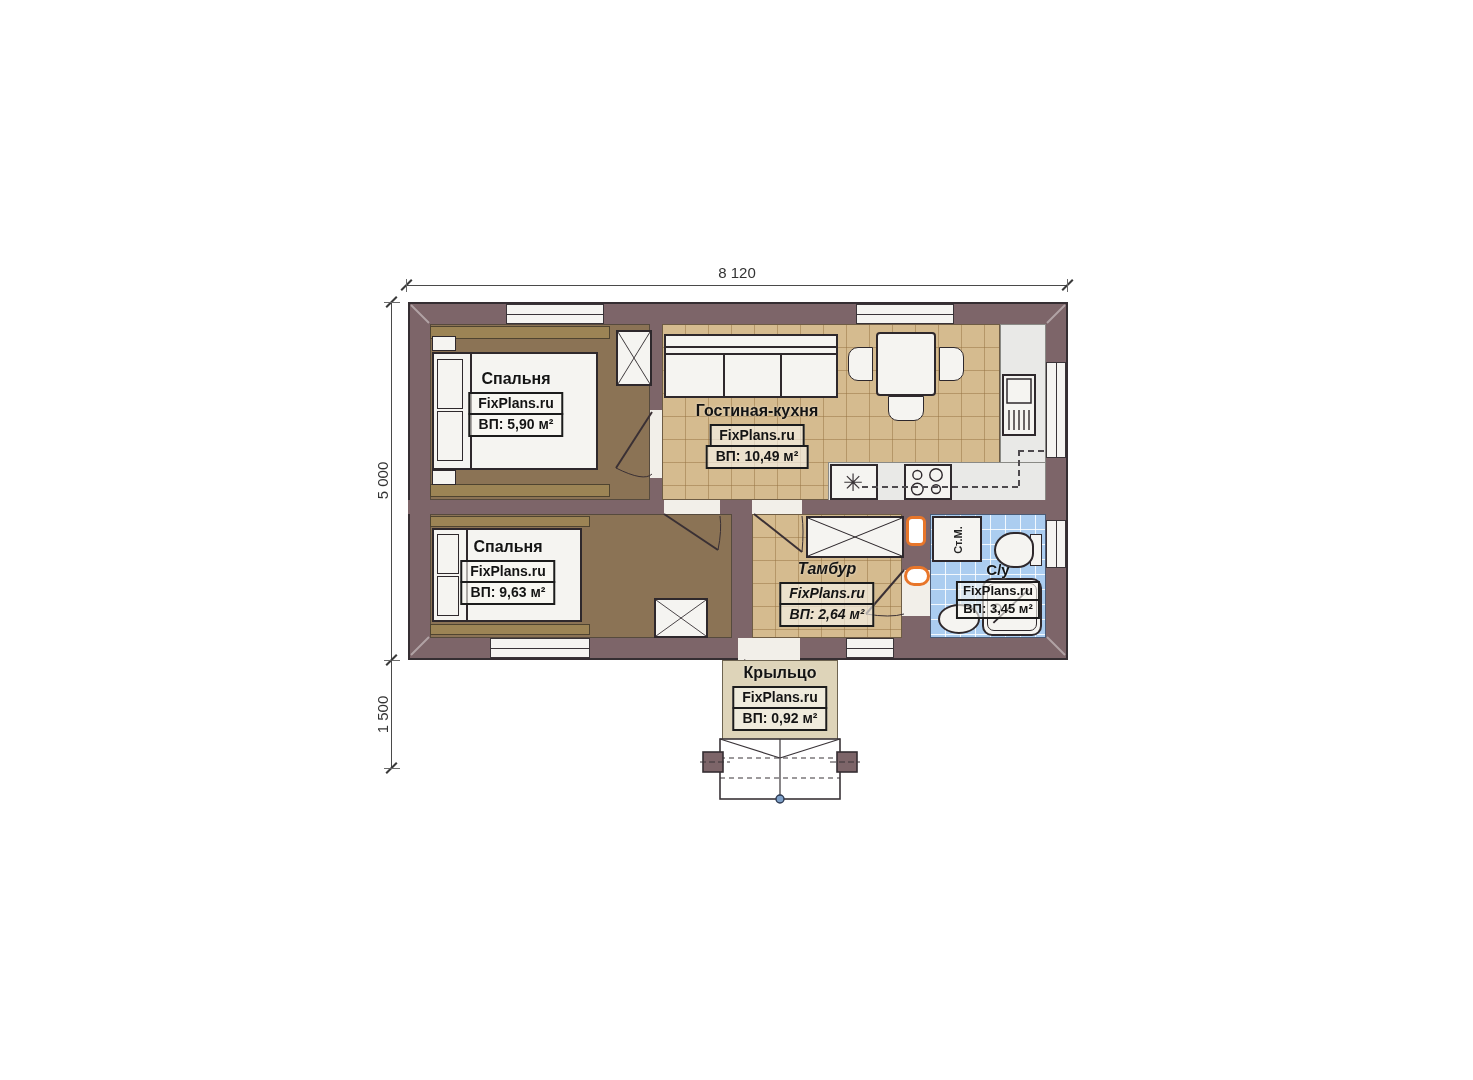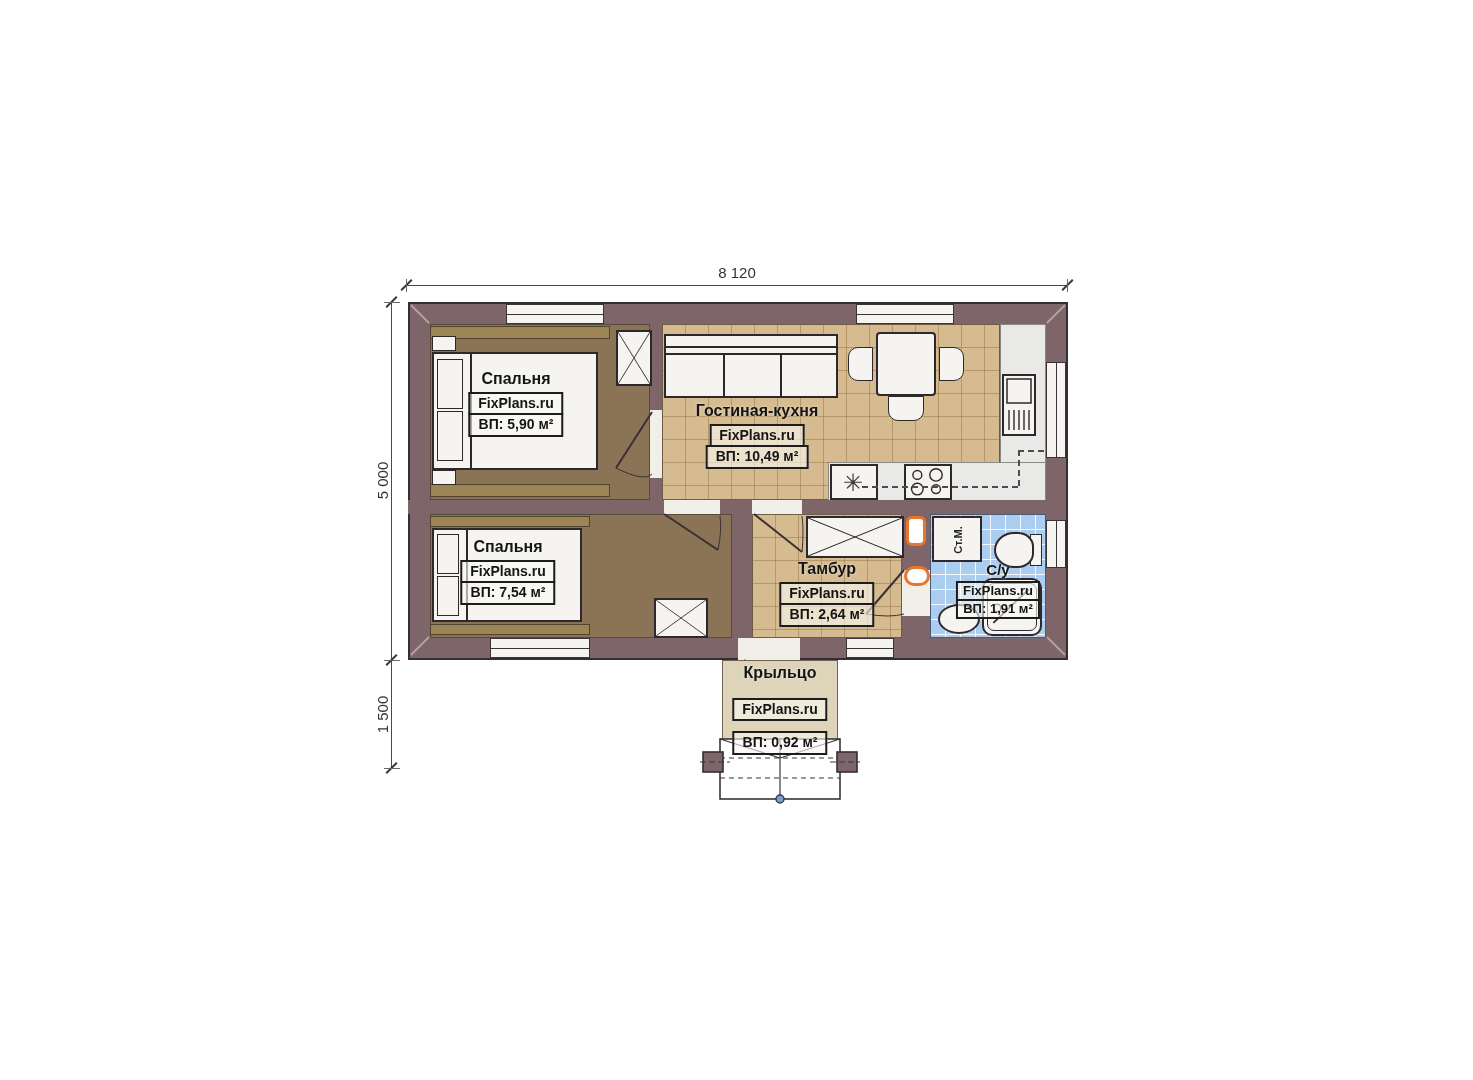--- a/index.html
+++ b/index.html
@@ -257,36 +257,36 @@
   </svg>
 
   <div class="label-stack" style="left:516px;top:370px;">
     <div class="room-name">Спальня</div>
     <div class="label-box">FixPlans.ru</div>
     <div class="label-box">ВП: 5,90 м²</div>
   </div>
   <div class="label-stack" style="left:508px;top:538px;">
     <div class="room-name">Спальня</div>
     <div class="label-box">FixPlans.ru</div>
-    <div class="label-box">ВП: 7,54 м²</div>
+    <div class="label-box">ВП: 9,63 м²</div>
   </div>
   <div class="label-stack" style="left:757px;top:402px;">
     <div class="room-name">Гостиная-кухня</div>
     <div class="label-box">FixPlans.ru</div>
     <div class="label-box">ВП: 10,49 м²</div>
   </div>
-  <div class="label-stack" style="left:827px;top:560px;">
+  <div class="label-stack" style="left:827px;top:560px;font-style:italic;">
     <div class="room-name">Тамбур</div>
     <div class="label-box">FixPlans.ru</div>
     <div class="label-box">ВП: 2,64 м²</div>
   </div>
   <div class="label-stack" style="left:998px;top:562px;">
     <div class="room-name" style="font-size:15px;margin-bottom:2px;">С/у</div>
     <div class="label-box" style="font-size:13px;padding:0 5px;">FixPlans.ru</div>
-    <div class="label-box" style="font-size:13px;padding:0 5px;">ВП: 1,91 м²</div>
-  </div>
-  <div class="label-stack" style="left:780px;top:664px;gap:12px;">
+    <div class="label-box" style="font-size:13px;padding:0 5px;">ВП: 3,45 м²</div>
+  </div>
+  <div class="label-stack" style="left:780px;top:664px;">
     <div class="room-name">Крыльцо</div>
     <div class="label-box">FixPlans.ru</div>
     <div class="label-box">ВП: 0,92 м²</div>
   </div>
 
 </div>
 
 </body></html>

